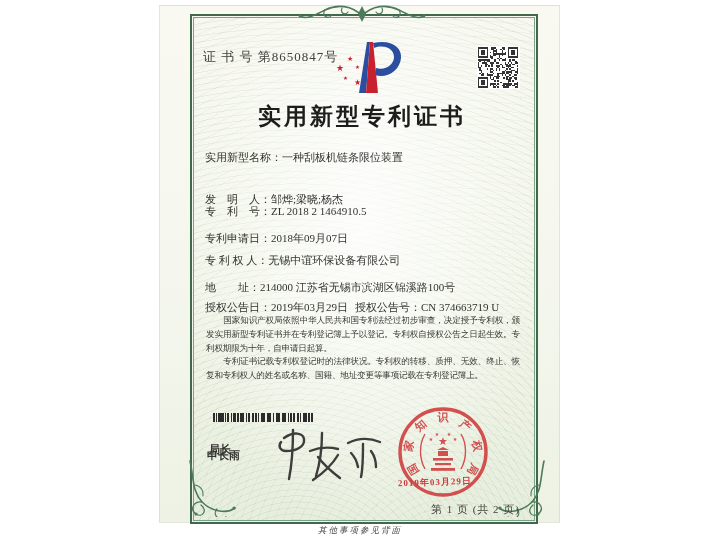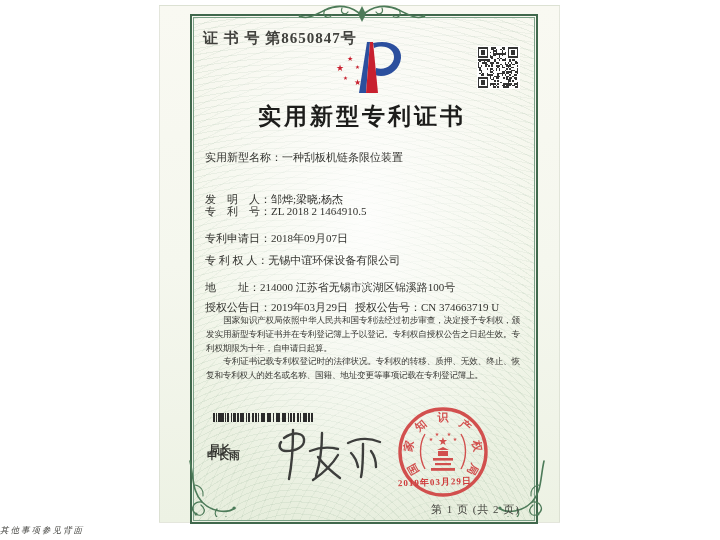--- a/index.html
+++ b/index.html
@@ -23,22 +23,22 @@
       radial-gradient(ellipse at 50% 40%, rgba(255,255,255,.85) 0%, rgba(255,255,255,0) 75%),
       repeating-radial-gradient(circle at 30% 118%, rgba(95,140,105,.10) 0 1px, rgba(0,0,0,0) 1px 6px),
       repeating-radial-gradient(circle at 75% 112%, rgba(95,140,105,.07) 0 1px, rgba(0,0,0,0) 1px 8px),
       linear-gradient(180deg,#f8f8f0 0%,#f3f6ea 55%,#e7eedd 100%);
   }
   .ornament-top{position:absolute;left:297px;top:2px;width:130px;height:26px;}
   .corner-flourish{position:absolute;width:50px;height:58px;}
   .corner-bl{left:187px;top:459px;}
   .corner-br{left:497px;top:459px;transform:scaleX(-1);}
   .cert-no{
-    position:absolute;left:203px;top:29px;font-size:15px;color:#41413d;
-    letter-spacing:1px;white-space:nowrap;font-weight:bold;
+    position:absolute;left:203px;top:48px;font-size:13px;color:#41413d;
+    letter-spacing:1px;white-space:nowrap;
   }
   .logo{position:absolute;left:328px;top:38px;width:78px;height:60px;}
   .qr{position:absolute;left:476px;top:46px;width:44px;height:43px;}
   .title{
     position:absolute;left:190px;top:101px;width:344px;text-align:center;
     font-size:23px;font-weight:bold;color:#1d1d1b;letter-spacing:3px;white-space:nowrap;
   }
   .field-row{
     position:absolute;left:205px;width:320px;font-size:11px;color:#33332f;
     white-space:nowrap;
@@ -65,21 +65,21 @@
   .seal{position:absolute;left:396px;top:405px;width:94px;height:94px;opacity:.88;}
   .seal-date{
     position:absolute;left:398px;top:476px;font-size:9px;color:#cf3a3a;
     letter-spacing:1px;white-space:nowrap;transform:rotate(-2deg);font-weight:bold;
   }
   .page-info{
     position:absolute;left:190px;top:502px;width:330px;text-align:right;
     font-size:11px;color:#44443f;letter-spacing:1px;
   }
   .footer-note{
-    position:absolute;left:0;top:525px;width:720px;
+    position:absolute;left:0;top:525px;width:720px;text-align:center;
     font-size:8.5px;font-style:italic;color:#4a4a46;letter-spacing:2px;
   }
   .green-stroke{stroke:#4d7b59;fill:none;stroke-linecap:round;}
 </style>
 </head>
 <body>
 
 <div class="paper">
   <div class="frame">
     <div class="frame-inner"></div>

